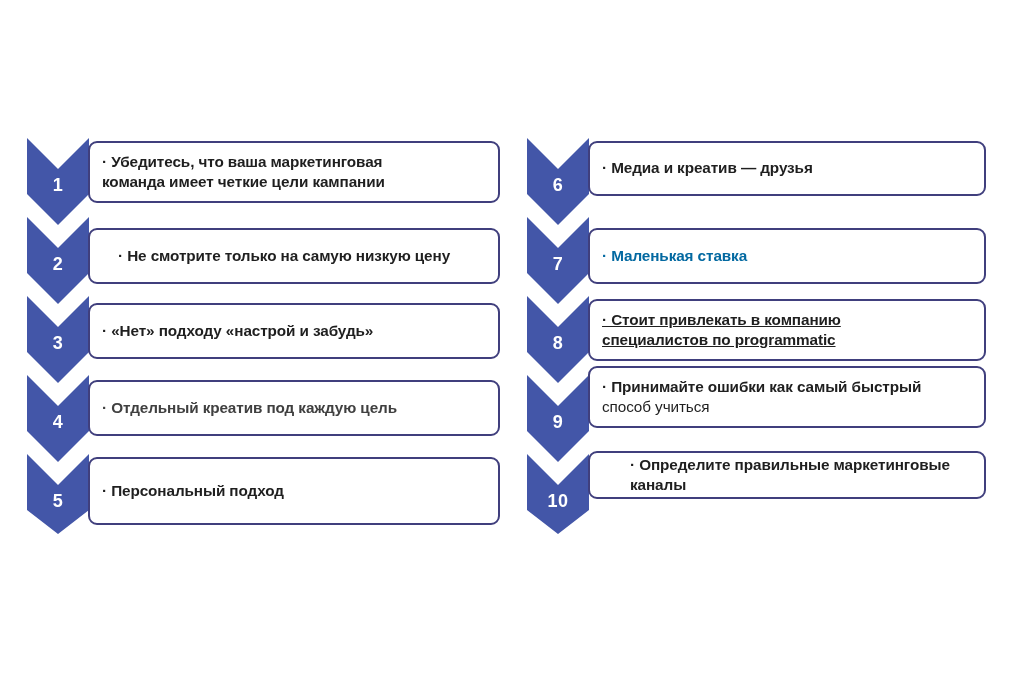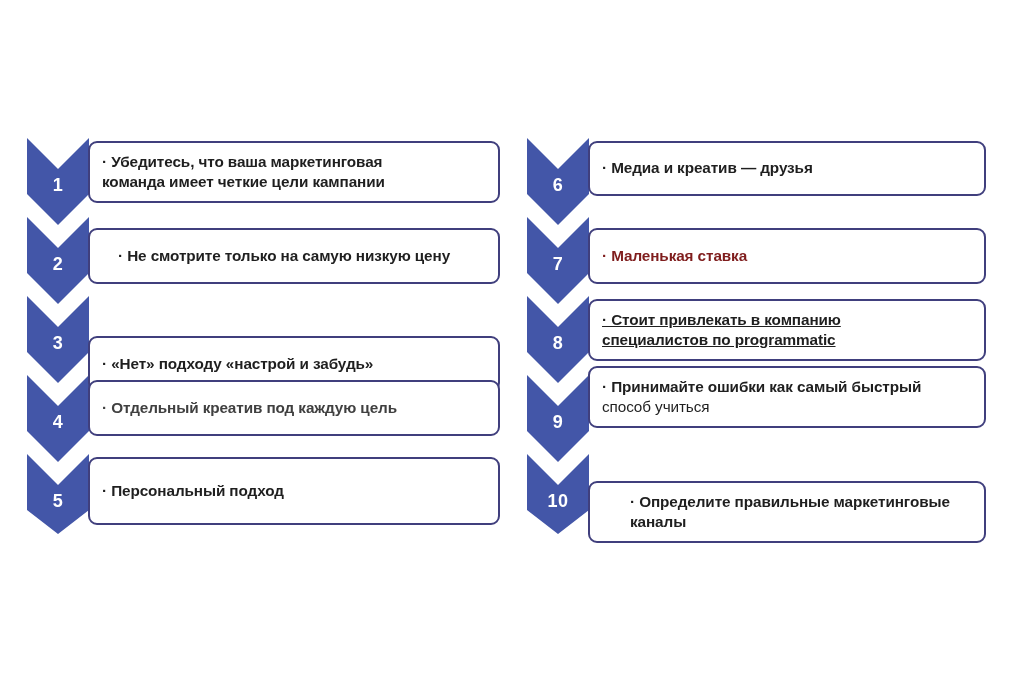--- a/index.html
+++ b/index.html
@@ -113,21 +113,21 @@
         <span style="display: block;">команда имеет четкие цели кампании</span>
       </div>
     </div>
 
     <div class="row-box" style="top: 228px; height: 56px; border-color: rgb(64, 63, 125); padding-left: 28px;">
       <div class="row-text" style="color: rgb(31, 31, 31);">
         <span>· Не смотрите только на самую низкую цену</span>
       </div>
     </div>
 
-    <div class="row-box" style="top: 303px; height: 56px; border-color: rgb(64, 63, 125); margin-top: 33px;">
+    <div class="row-box" style="top: 303px; height: 56px; border-color: rgb(64, 63, 125);">
       <div class="row-text" style="color: rgb(31, 31, 31);">
         <span>·  «Нет» подходу «настрой и забудь»</span>
       </div>
     </div>
 
     <div class="row-box" style="top: 380px; height: 56px; border-color: rgb(64, 63, 125);">
       <div class="row-text" style="color: #404040;">
         <span>·  Отдельный креатив под каждую цель</span>
       </div>
     </div>
@@ -157,40 +157,40 @@
     <div class="chevron-num" style="top: 413px; color: rgb(255, 255, 255);">9</div>
     <div class="chevron-num" style="top: 492px; color: rgb(255, 255, 255);">10</div>
 
     <div class="row-box" style="top: 141px; height: 55px; border-color: rgb(64, 63, 125);">
       <div class="row-text" style="color: rgb(31, 31, 31);">
         <span>· Медиа и креатив — друзья</span>
       </div>
     </div>
 
     <div class="row-box" style="top: 228px; height: 56px; border-color: rgb(64, 63, 125);">
-      <div class="row-text" style="color: #7f1d1d;">
+      <div class="row-text" style="color: #0369a1;">
         <span>· Маленькая ставка</span>
       </div>
     </div>
 
     <div class="row-box" style="top: 299px; height: 62px; border-color: rgb(64, 63, 125);">
       <div class="row-text" style="color: rgb(31, 31, 31); text-decoration: underline;">
         <span>· Стоит привлекать в компанию</span>
         <span style="display: block;">специалистов по programmatic</span>
       </div>
     </div>
 
     <div class="row-box" style="top: 366px; height: 62px; border-color: rgb(64, 63, 125);">
       <div class="row-text" style="color: rgb(31, 31, 31);">
         <span>· Принимайте ошибки как самый быстрый</span>
         <span class="line2-light">способ учиться</span>
       </div>
     </div>
 
-    <div class="row-box" style="top: 481px; height: 62px; border-color: rgb(64, 63, 125); padding-left: 40px;">
+    <div class="row-box" style="top: 451px; height: 48px; border-color: rgb(64, 63, 125); padding-left: 40px;">
       <div class="row-text" style="color: rgb(31, 31, 31);">
         <span>· Определите правильные маркетинговые</span>
         <span style="display: block;">каналы</span>
       </div>
     </div>
   </div>
 
 </div>
 
 </body></html>

